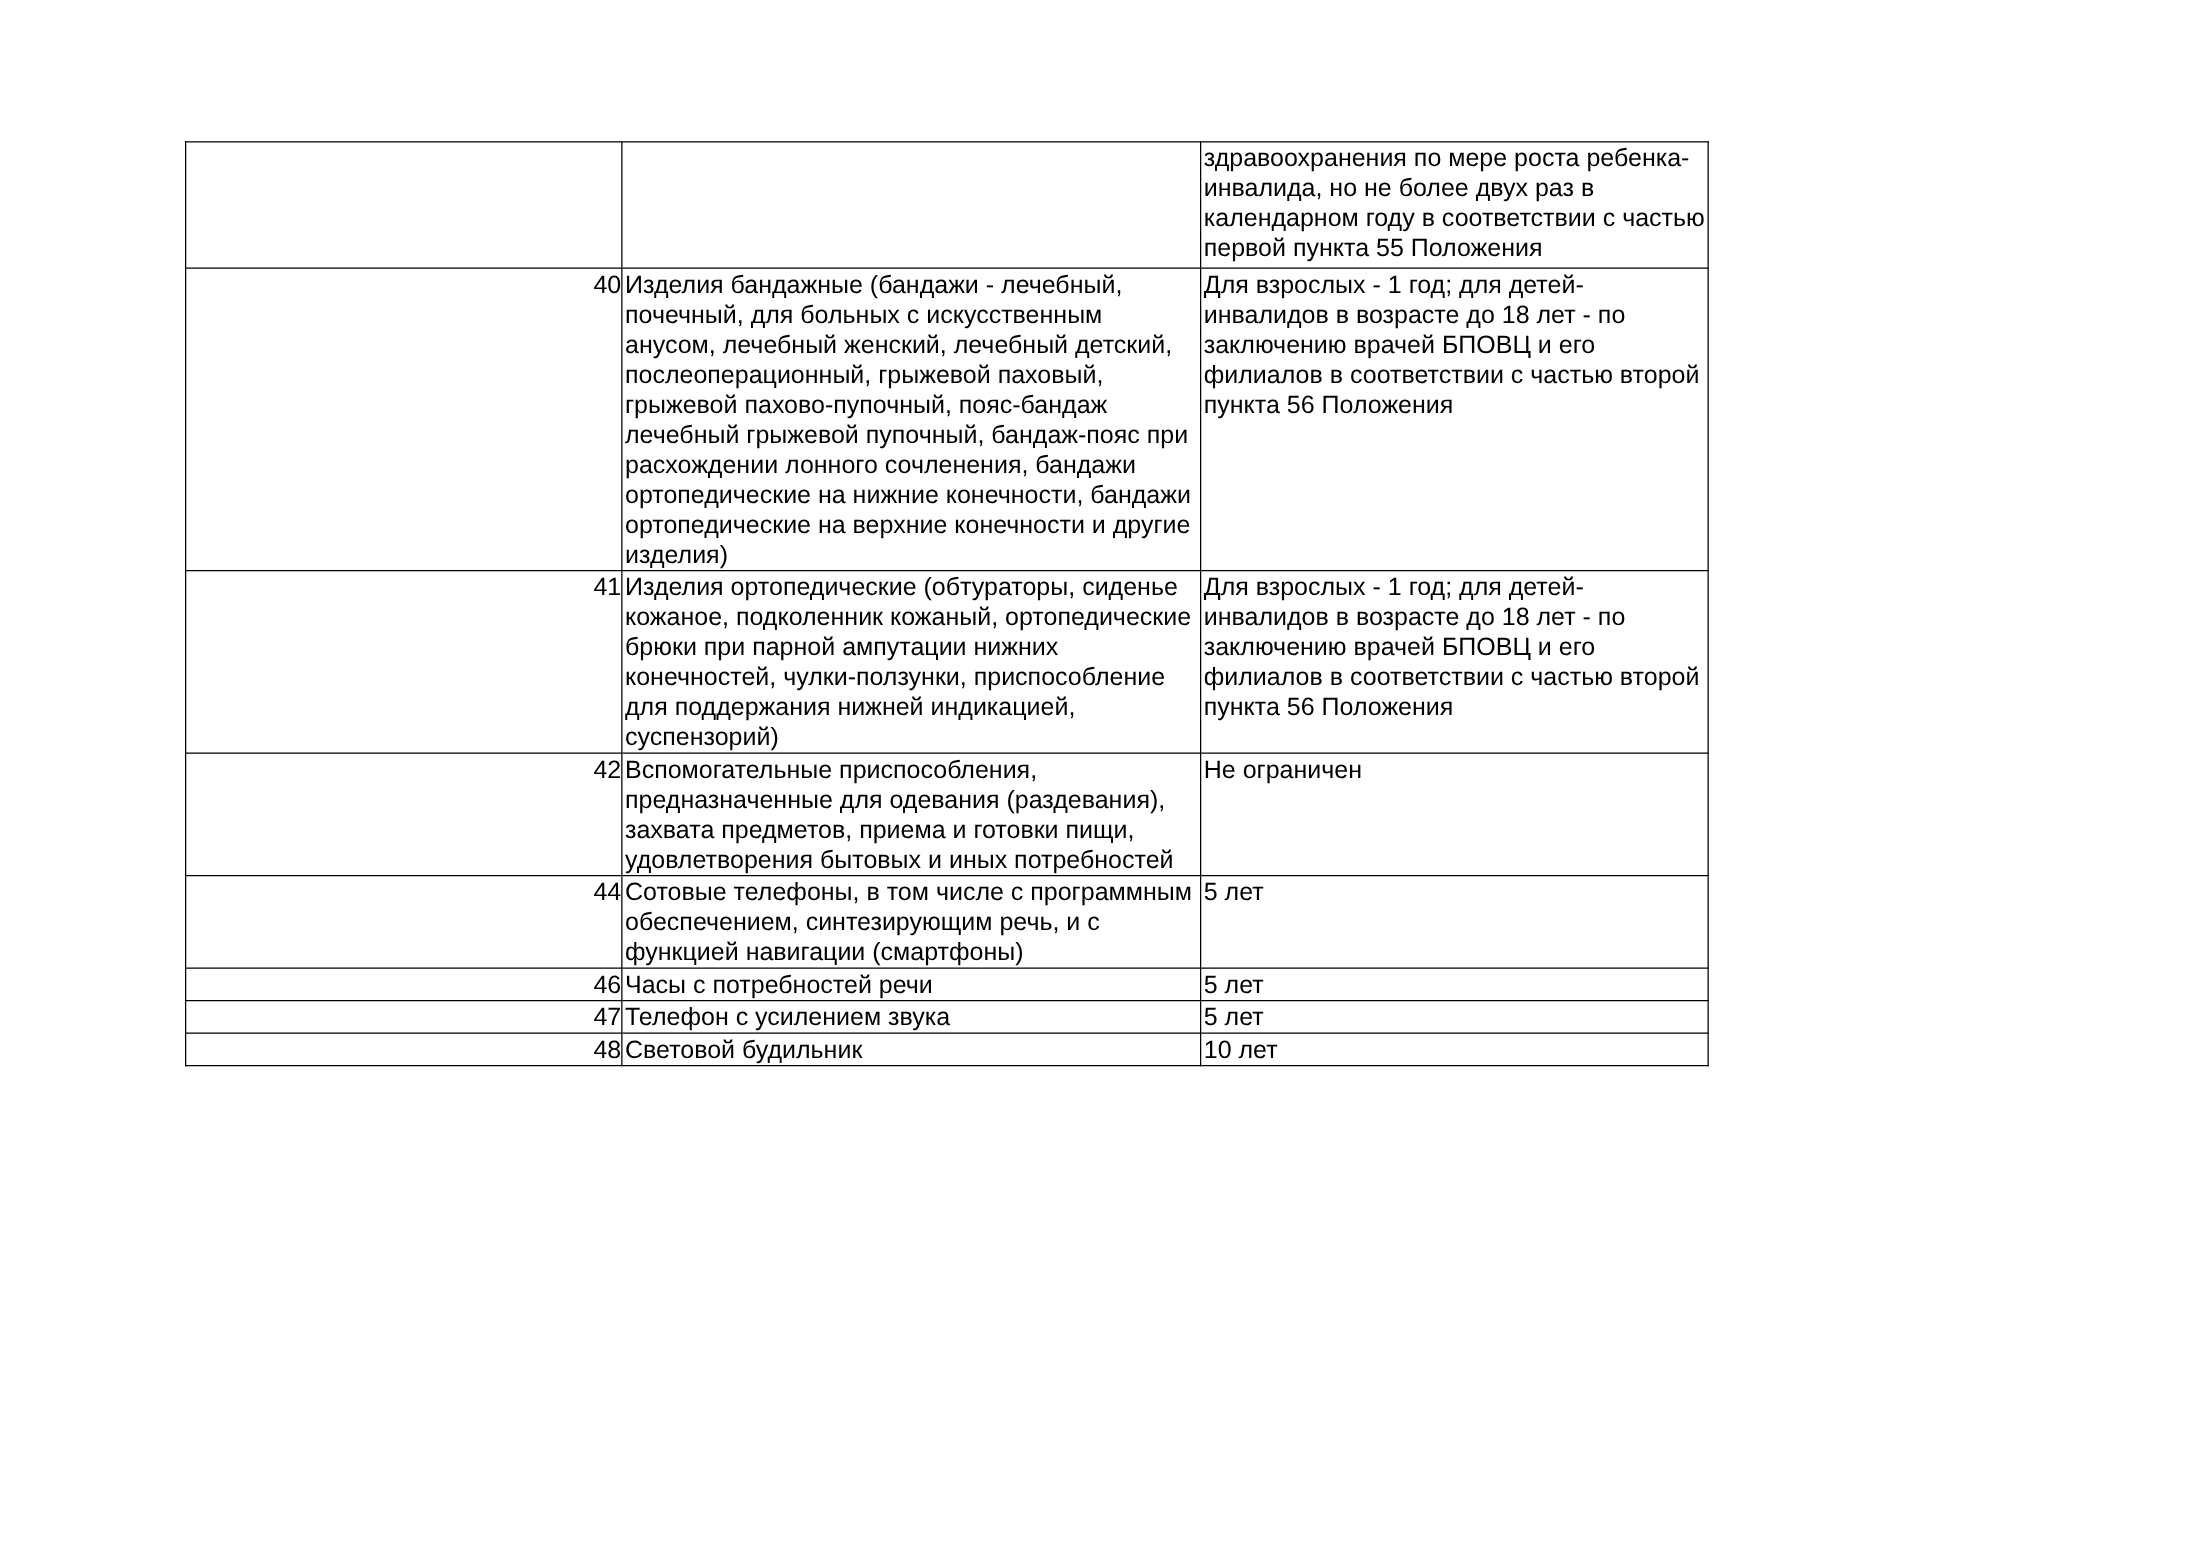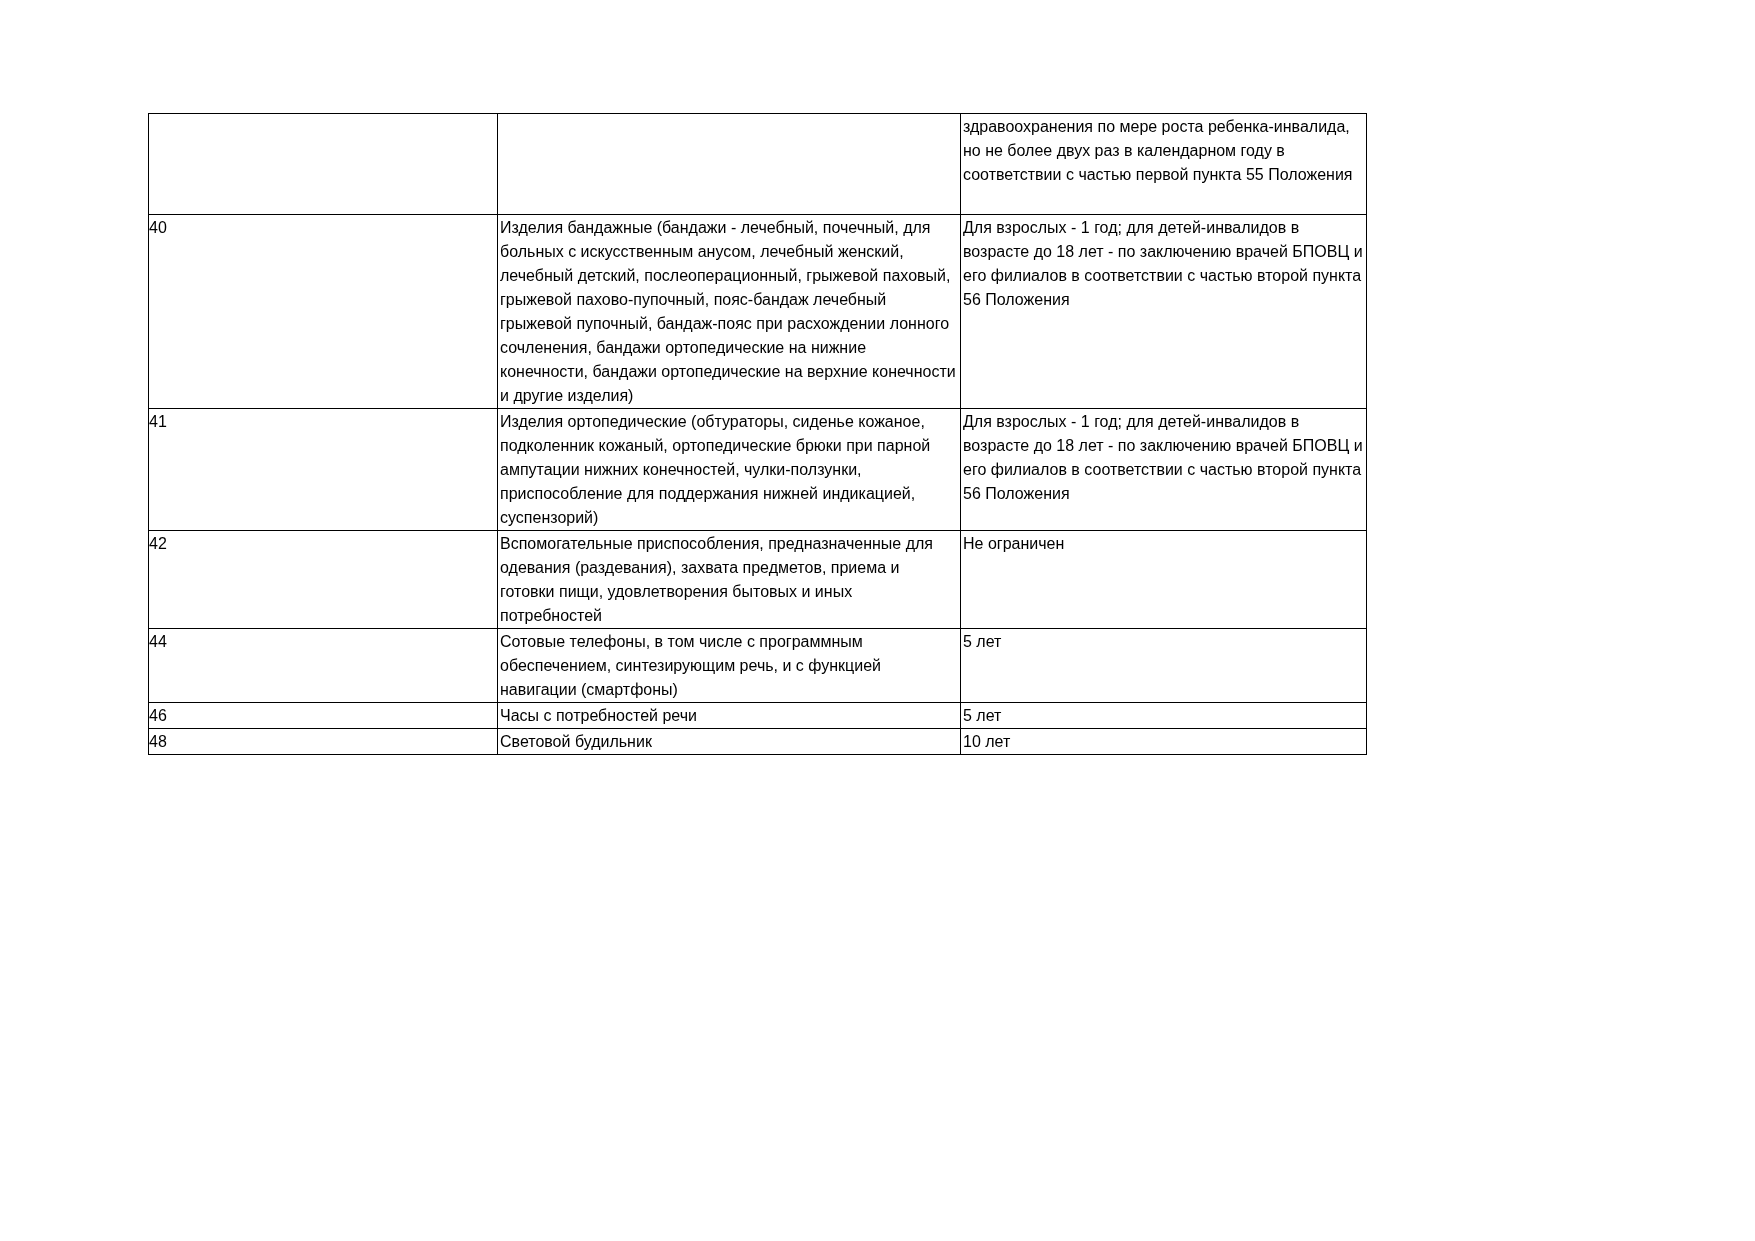--- a/index.html
+++ b/index.html
@@ -23,28 +23,28 @@
     border-collapse: collapse;
     table-layout: fixed;
     width: 1218px;
   }
   col.c1 { width: 349px; }
   col.c2 { width: 463px; }
   col.c3 { width: 406px; }
   td {
     border: 1px solid #000000;
     vertical-align: top;
-    font-size: 16px;
+    font-size: 20px;
     line-height: 24px;
     color: #000000;
     padding: 1px 2px 0 2px;
     word-wrap: break-word;
   }
   td.num {
-    text-align: left;
+    text-align: right;
     padding: 1px 0 0 0;
   }
   td.item, td.term {
     text-align: left;
   }
 </style>
 </head>
 <body>
 
 <div class="sheet">
@@ -79,19 +79,24 @@
         <td class="num">44</td>
         <td class="item">Сотовые телефоны, в том числе с программным обеспечением, синтезирующим речь, и с функцией навигации (смартфоны)</td>
         <td class="term">5 лет</td>
       </tr>
       <tr>
         <td class="num">46</td>
         <td class="item">Часы с потребностей речи</td>
         <td class="term">5 лет</td>
       </tr>
       <tr>
+        <td class="num">47</td>
+        <td class="item">Телефон с усилением звука</td>
+        <td class="term">5 лет</td>
+      </tr>
+      <tr>
         <td class="num">48</td>
         <td class="item">Световой будильник</td>
         <td class="term">10 лет</td>
       </tr>
     </tbody>
   </table>
 </div>
 
 </body></html>

